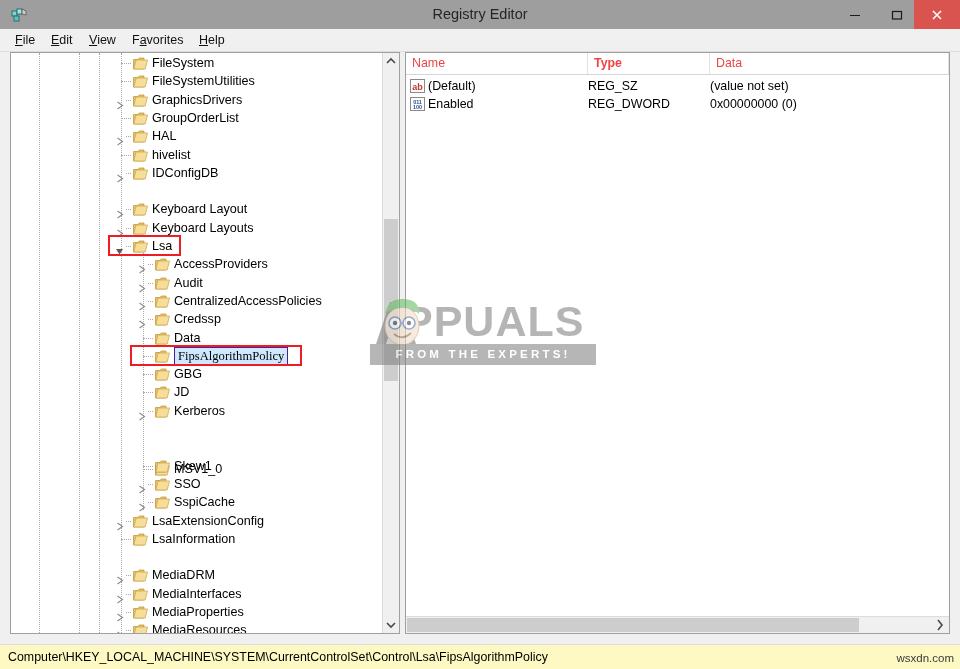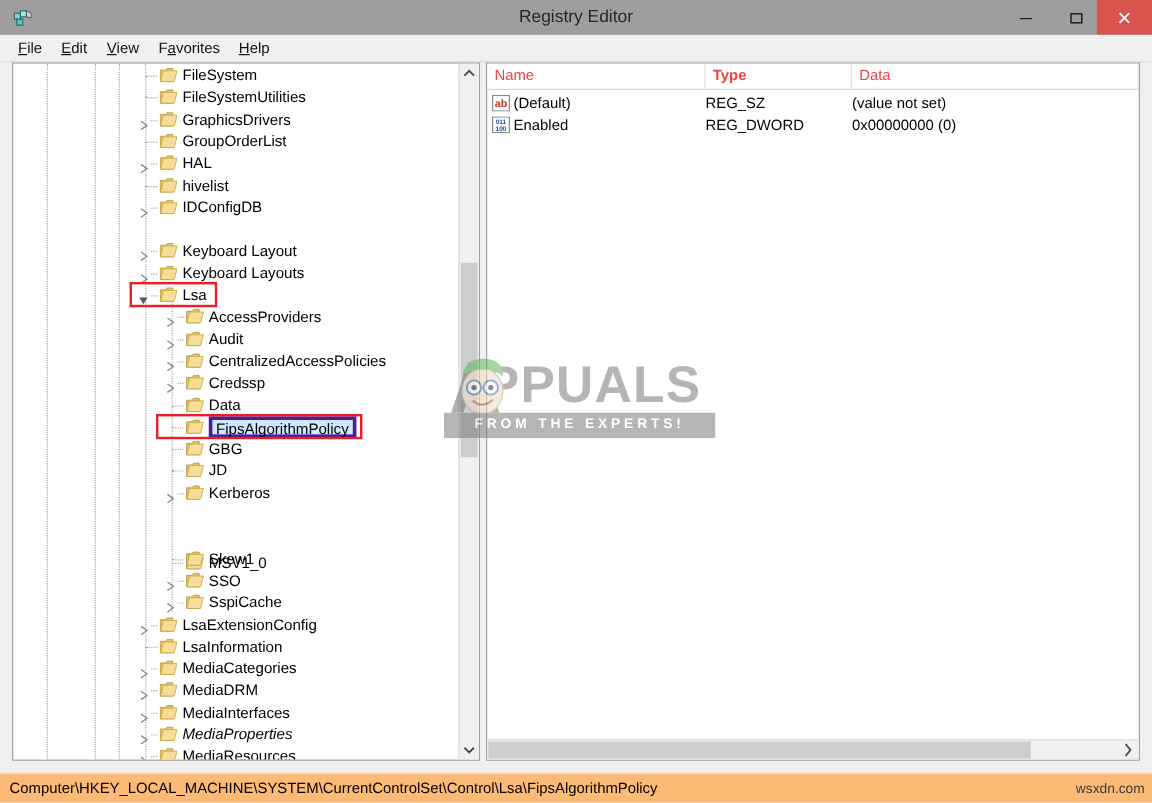--- a/index.html
+++ b/index.html
@@ -87,24 +87,25 @@
     position: absolute;
     top: 0;
     height: 18.3px;
     line-height: 18.3px;
     font-size: 12.6px;
     color: #000;
     white-space: nowrap;
   }
   .tlabel.sel {
     background: #cde8ff;
-    border: 3px solid #4c1d95;
+    border: 1px solid #4c1d95;
     box-sizing: border-box;
     padding: 0 3px;
     line-height: 16.3px;
+    font-family: Liberation Serif, serif;
   }
   
   .folder {
     position: absolute; top: 2px;
     width: 15px; height: 13px;
   }
   
   .exp {
     position: absolute; top: 5px;
     width: 9px; height: 9px;
@@ -189,21 +190,21 @@
     width: 452px; height: 14px;
     background: #cdcdcd;
   }
   .hsb-arrow { position: absolute; top: 0; width: 17px; height: 16px; }
   #vh-right { right: 0; }
 
   
   #statusbar {
     position: absolute; left: 0; bottom: 0;
     width: 960px; height: 24px;
-    background: #fdba74;
+    background: #fef9c3;
     border-top: 1px solid #dcdcdc;
   }
   #status-text {
     position: absolute; left: 8px; top: 0;
     height: 24px; line-height: 24px;
     font-size: 12.4px;
     color: #000;
     white-space: nowrap;
   }
   #site-credit {
@@ -534,31 +535,20 @@
           <span class="tlabel" style="left: 141px;">LsaExtensionConfig</span>
         </div>
         <div class="trow" style="top: 476.8px; width: 372px;">
           <div class="dotseg" style="left: 110px; width: 10px;"></div>
           <span class="folder" style="left: 122px;"><svg viewBox="0 0 15 13" width="15" height="13">
               <path d="M0.5 2.5 L5 2.5 L6.2 1 L11 1 L11 12 L0.5 12 Z" fill="#e8c468" stroke="#b99431" stroke-width="0.7"></path>
               <path d="M3 3 L14.5 3 L12.2 12 L0.8 12 Z" fill="#f7dd9a" stroke="#c9a443" stroke-width="0.7"></path>
             </svg></span>
           <span class="tlabel" style="left: 141px;">LsaInformation</span>
         </div>
-        <div class="trow" style="top: 495.1px; width: 372px;">
-          <span class="exp" style="left: 104px;"><svg viewBox="0 0 9 9" width="9" height="9">
-              <path d="M2.5 1 L7.5 4.5 L2.5 8" fill="none" stroke="#8a8a8a" stroke-width="1.1"></path>
-            </svg></span>
-          <div class="dotseg" style="left: 115px; width: 5px;"></div>
-          <span class="folder" style="left: 122px;"><svg viewBox="0 0 15 13" width="15" height="13">
-              <path d="M0.5 2.5 L5 2.5 L6.2 1 L11 1 L11 12 L0.5 12 Z" fill="#e8c468" stroke="#b99431" stroke-width="0.7"></path>
-              <path d="M3 3 L14.5 3 L12.2 12 L0.8 12 Z" fill="#f7dd9a" stroke="#c9a443" stroke-width="0.7"></path>
-            </svg></span>
-          <span class="tlabel" style="left: 141px;">MediaCategories</span>
-        </div>
         <div class="trow" style="top: 513.4px; width: 372px;">
           <span class="exp" style="left: 104px;"><svg viewBox="0 0 9 9" width="9" height="9">
               <path d="M2.5 1 L7.5 4.5 L2.5 8" fill="none" stroke="#8a8a8a" stroke-width="1.1"></path>
             </svg></span>
           <div class="dotseg" style="left: 115px; width: 5px;"></div>
           <span class="folder" style="left: 122px;"><svg viewBox="0 0 15 13" width="15" height="13">
               <path d="M0.5 2.5 L5 2.5 L6.2 1 L11 1 L11 12 L0.5 12 Z" fill="#e8c468" stroke="#b99431" stroke-width="0.7"></path>
               <path d="M3 3 L14.5 3 L12.2 12 L0.8 12 Z" fill="#f7dd9a" stroke="#c9a443" stroke-width="0.7"></path>
             </svg></span>
           <span class="tlabel" style="left: 141px;">MediaDRM</span>
@@ -567,21 +557,21 @@
           <span class="exp" style="left: 104px;"><svg viewBox="0 0 9 9" width="9" height="9">
               <path d="M2.5 1 L7.5 4.5 L2.5 8" fill="none" stroke="#8a8a8a" stroke-width="1.1"></path>
             </svg></span>
           <div class="dotseg" style="left: 115px; width: 5px;"></div>
           <span class="folder" style="left: 122px;"><svg viewBox="0 0 15 13" width="15" height="13">
               <path d="M0.5 2.5 L5 2.5 L6.2 1 L11 1 L11 12 L0.5 12 Z" fill="#e8c468" stroke="#b99431" stroke-width="0.7"></path>
               <path d="M3 3 L14.5 3 L12.2 12 L0.8 12 Z" fill="#f7dd9a" stroke="#c9a443" stroke-width="0.7"></path>
             </svg></span>
           <span class="tlabel" style="left: 141px;">MediaInterfaces</span>
         </div>
-        <div class="trow" style="top: 550px; width: 412px; font-style: italic;">
+        <div class="trow" style="top: 550px; width: 412px;">
           <span class="exp" style="left: 104px;"><svg viewBox="0 0 9 9" width="9" height="9">
               <path d="M2.5 1 L7.5 4.5 L2.5 8" fill="none" stroke="#8a8a8a" stroke-width="1.1"></path>
             </svg></span>
           <div class="dotseg" style="left: 115px; width: 5px;"></div>
           <span class="folder" style="left: 122px;"><svg viewBox="0 0 15 13" width="15" height="13">
               <path d="M0.5 2.5 L5 2.5 L6.2 1 L11 1 L11 12 L0.5 12 Z" fill="#e8c468" stroke="#b99431" stroke-width="0.7"></path>
               <path d="M3 3 L14.5 3 L12.2 12 L0.8 12 Z" fill="#f7dd9a" stroke="#c9a443" stroke-width="0.7"></path>
             </svg></span>
           <span class="tlabel" style="left: 141px;">MediaProperties</span>
         </div>

